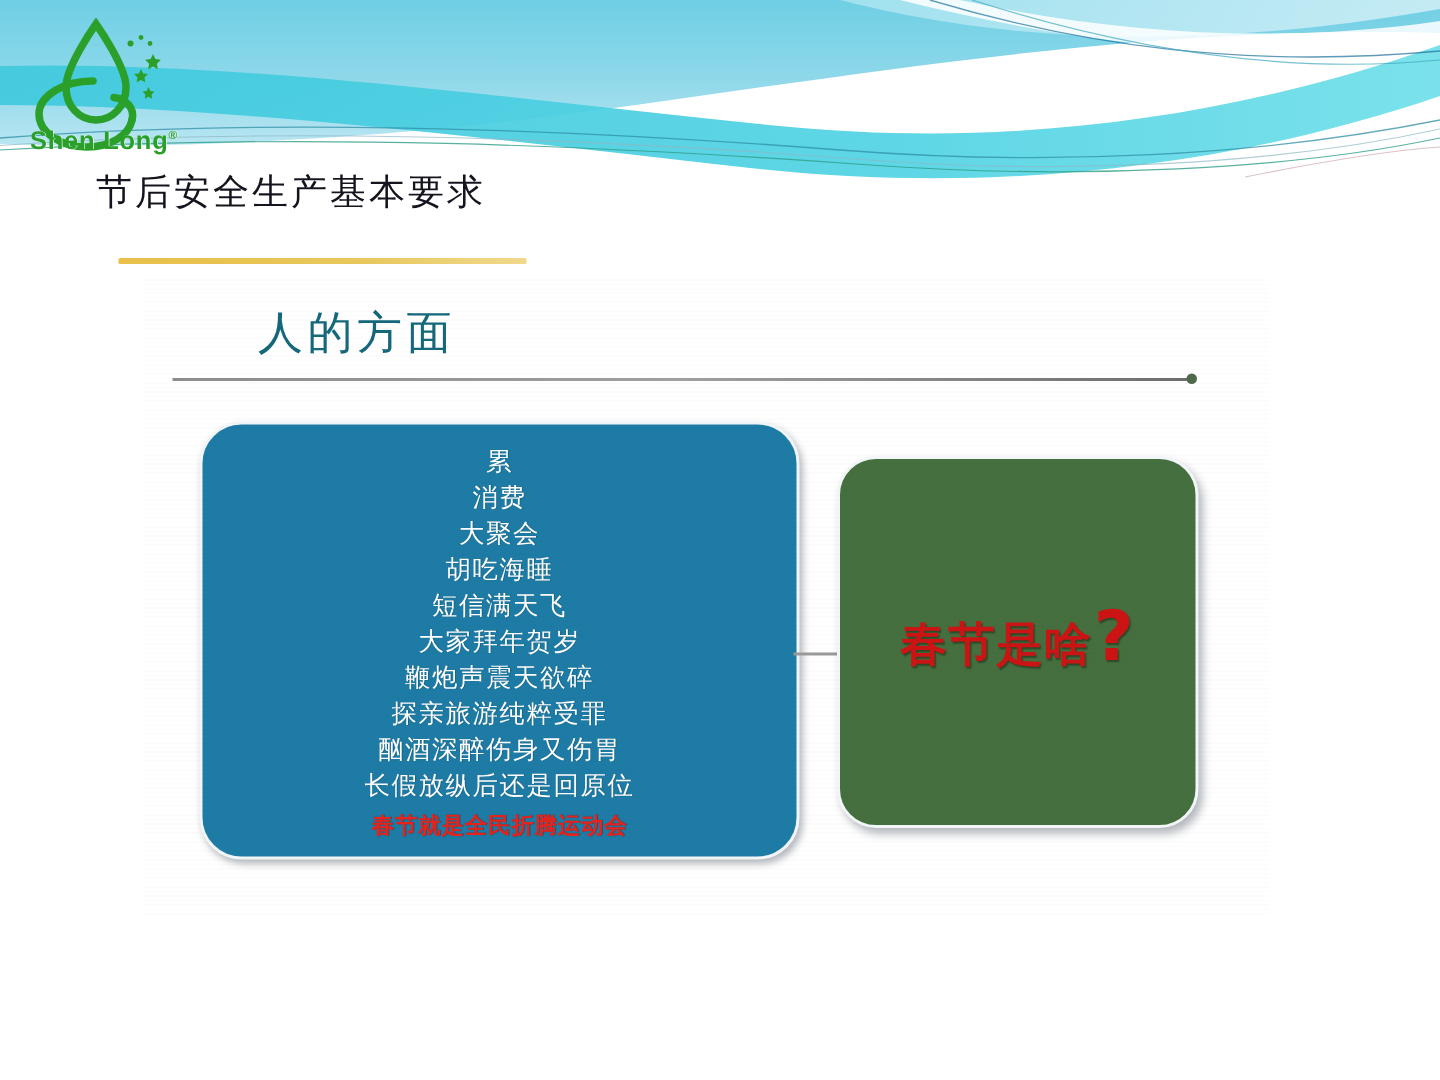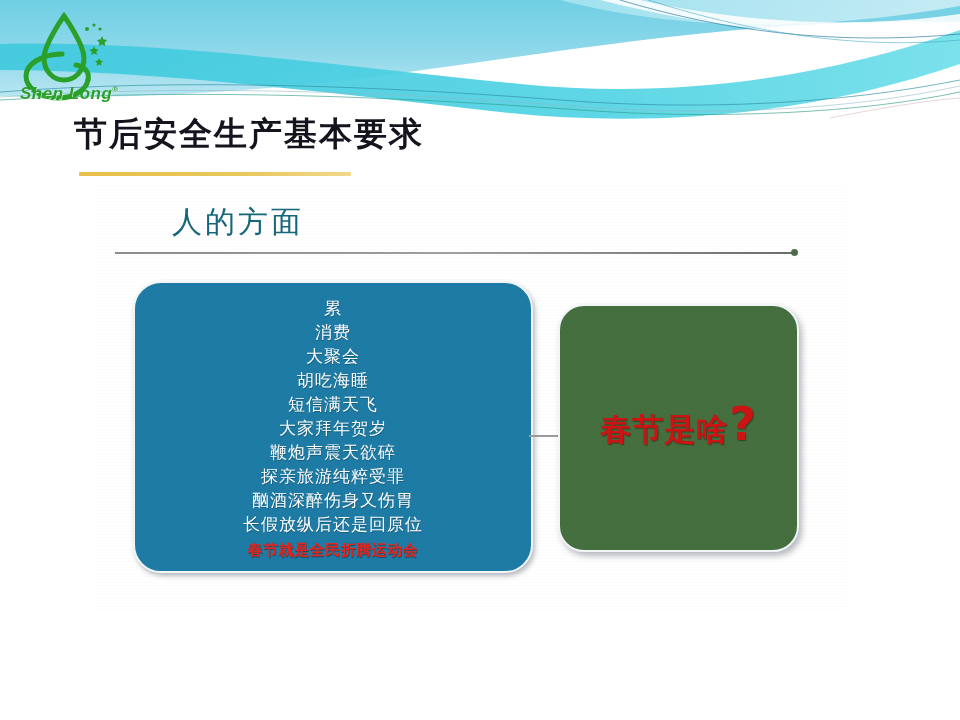--- a/index.html
+++ b/index.html
@@ -43,41 +43,40 @@
     width: 108px;
     height: 100px;
   }
   #logo svg { display:block; }
   .logo-word {
     position: absolute;
     left: 6px;
     top: 74px;
     width: 100px;
     font-family: "Liberation Sans", sans-serif;
-    font-style: italic;
     font-weight: bold;
     font-size: 17px;
     color: #2aa02a;
     letter-spacing: 0.5px;
     text-shadow: 0.5px 0.5px 0 rgba(255,255,255,0.8);
     white-space: nowrap;
   }
   .logo-reg {
     font-size: 8px;
     vertical-align: super;
   }
 
   
   #page-title {
     position: absolute;
-    left: 74px;
+    left: 64px;
     top: 112px;
     font-family: "DejaVu Serif", "Liberation Serif", serif;
-    font-size: 33px;
-    font-weight: bold;
+    font-size: 24px;
+    font-weight: normal;
     color: #14141e;
     letter-spacing: 2px;
     white-space: nowrap;
   }
   #title-rule {
     position: absolute;
     left: 79px;
     top: 172px;
     width: 272px;
     height: 4px;

